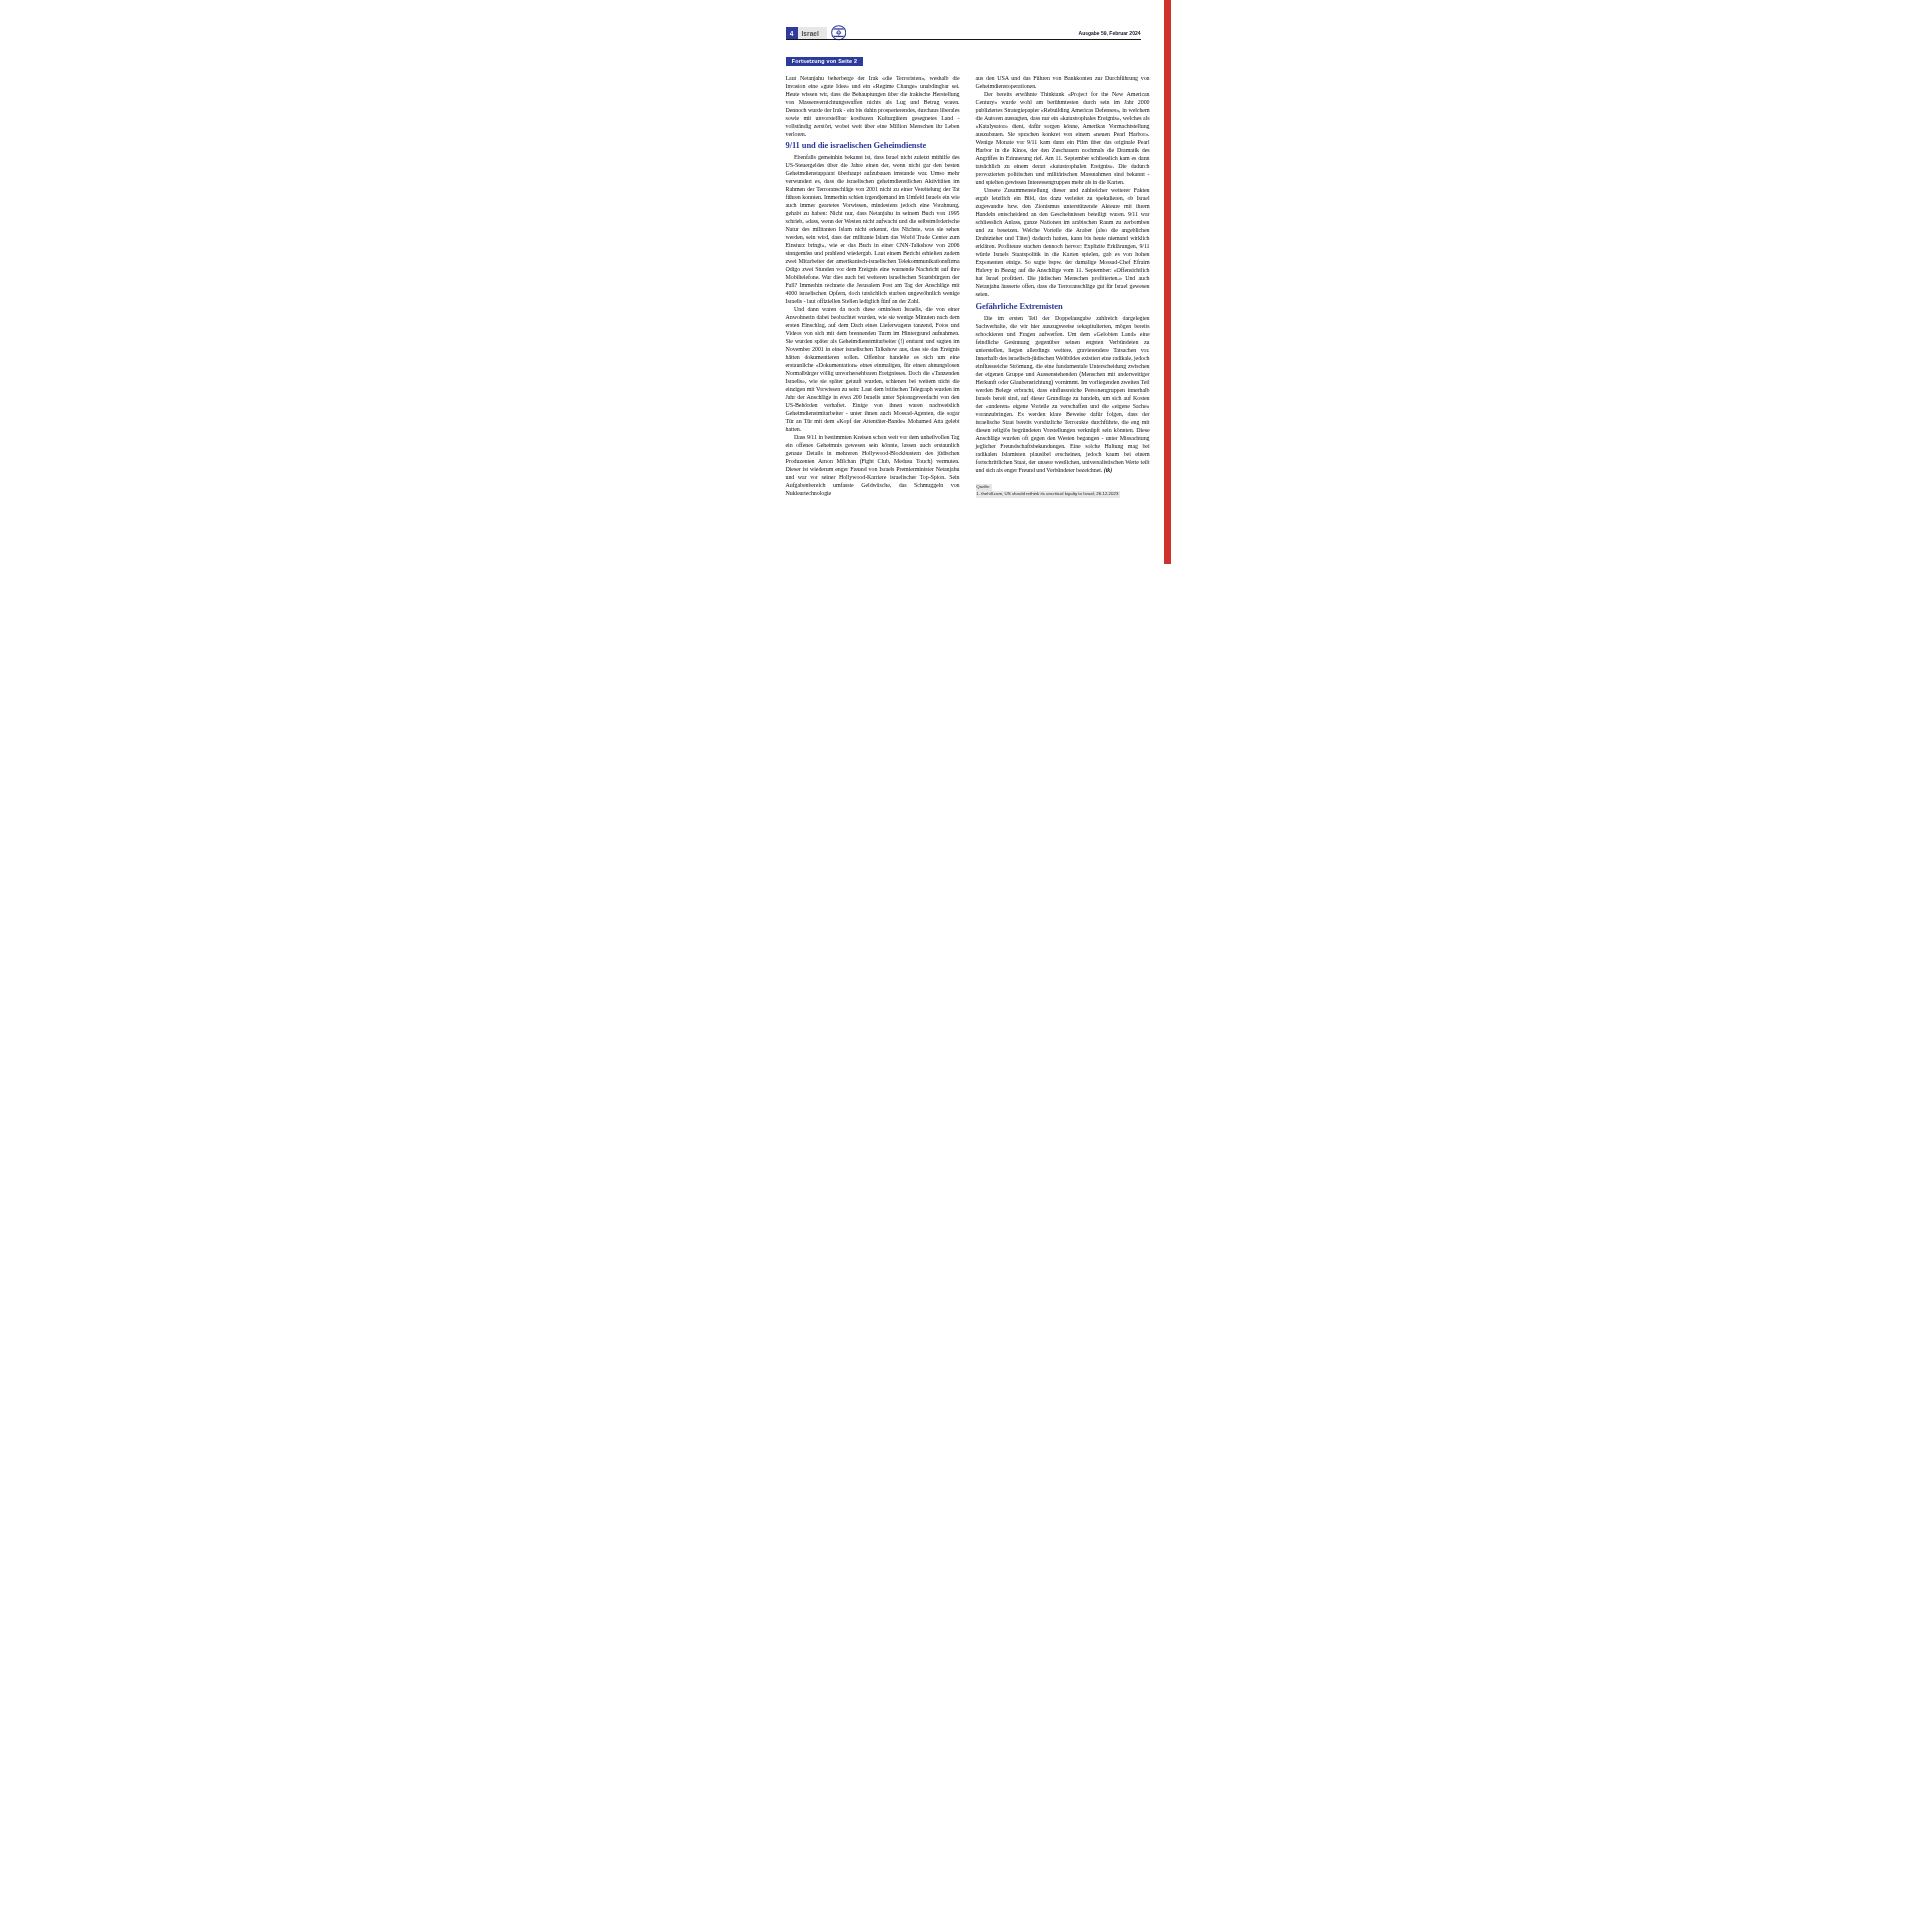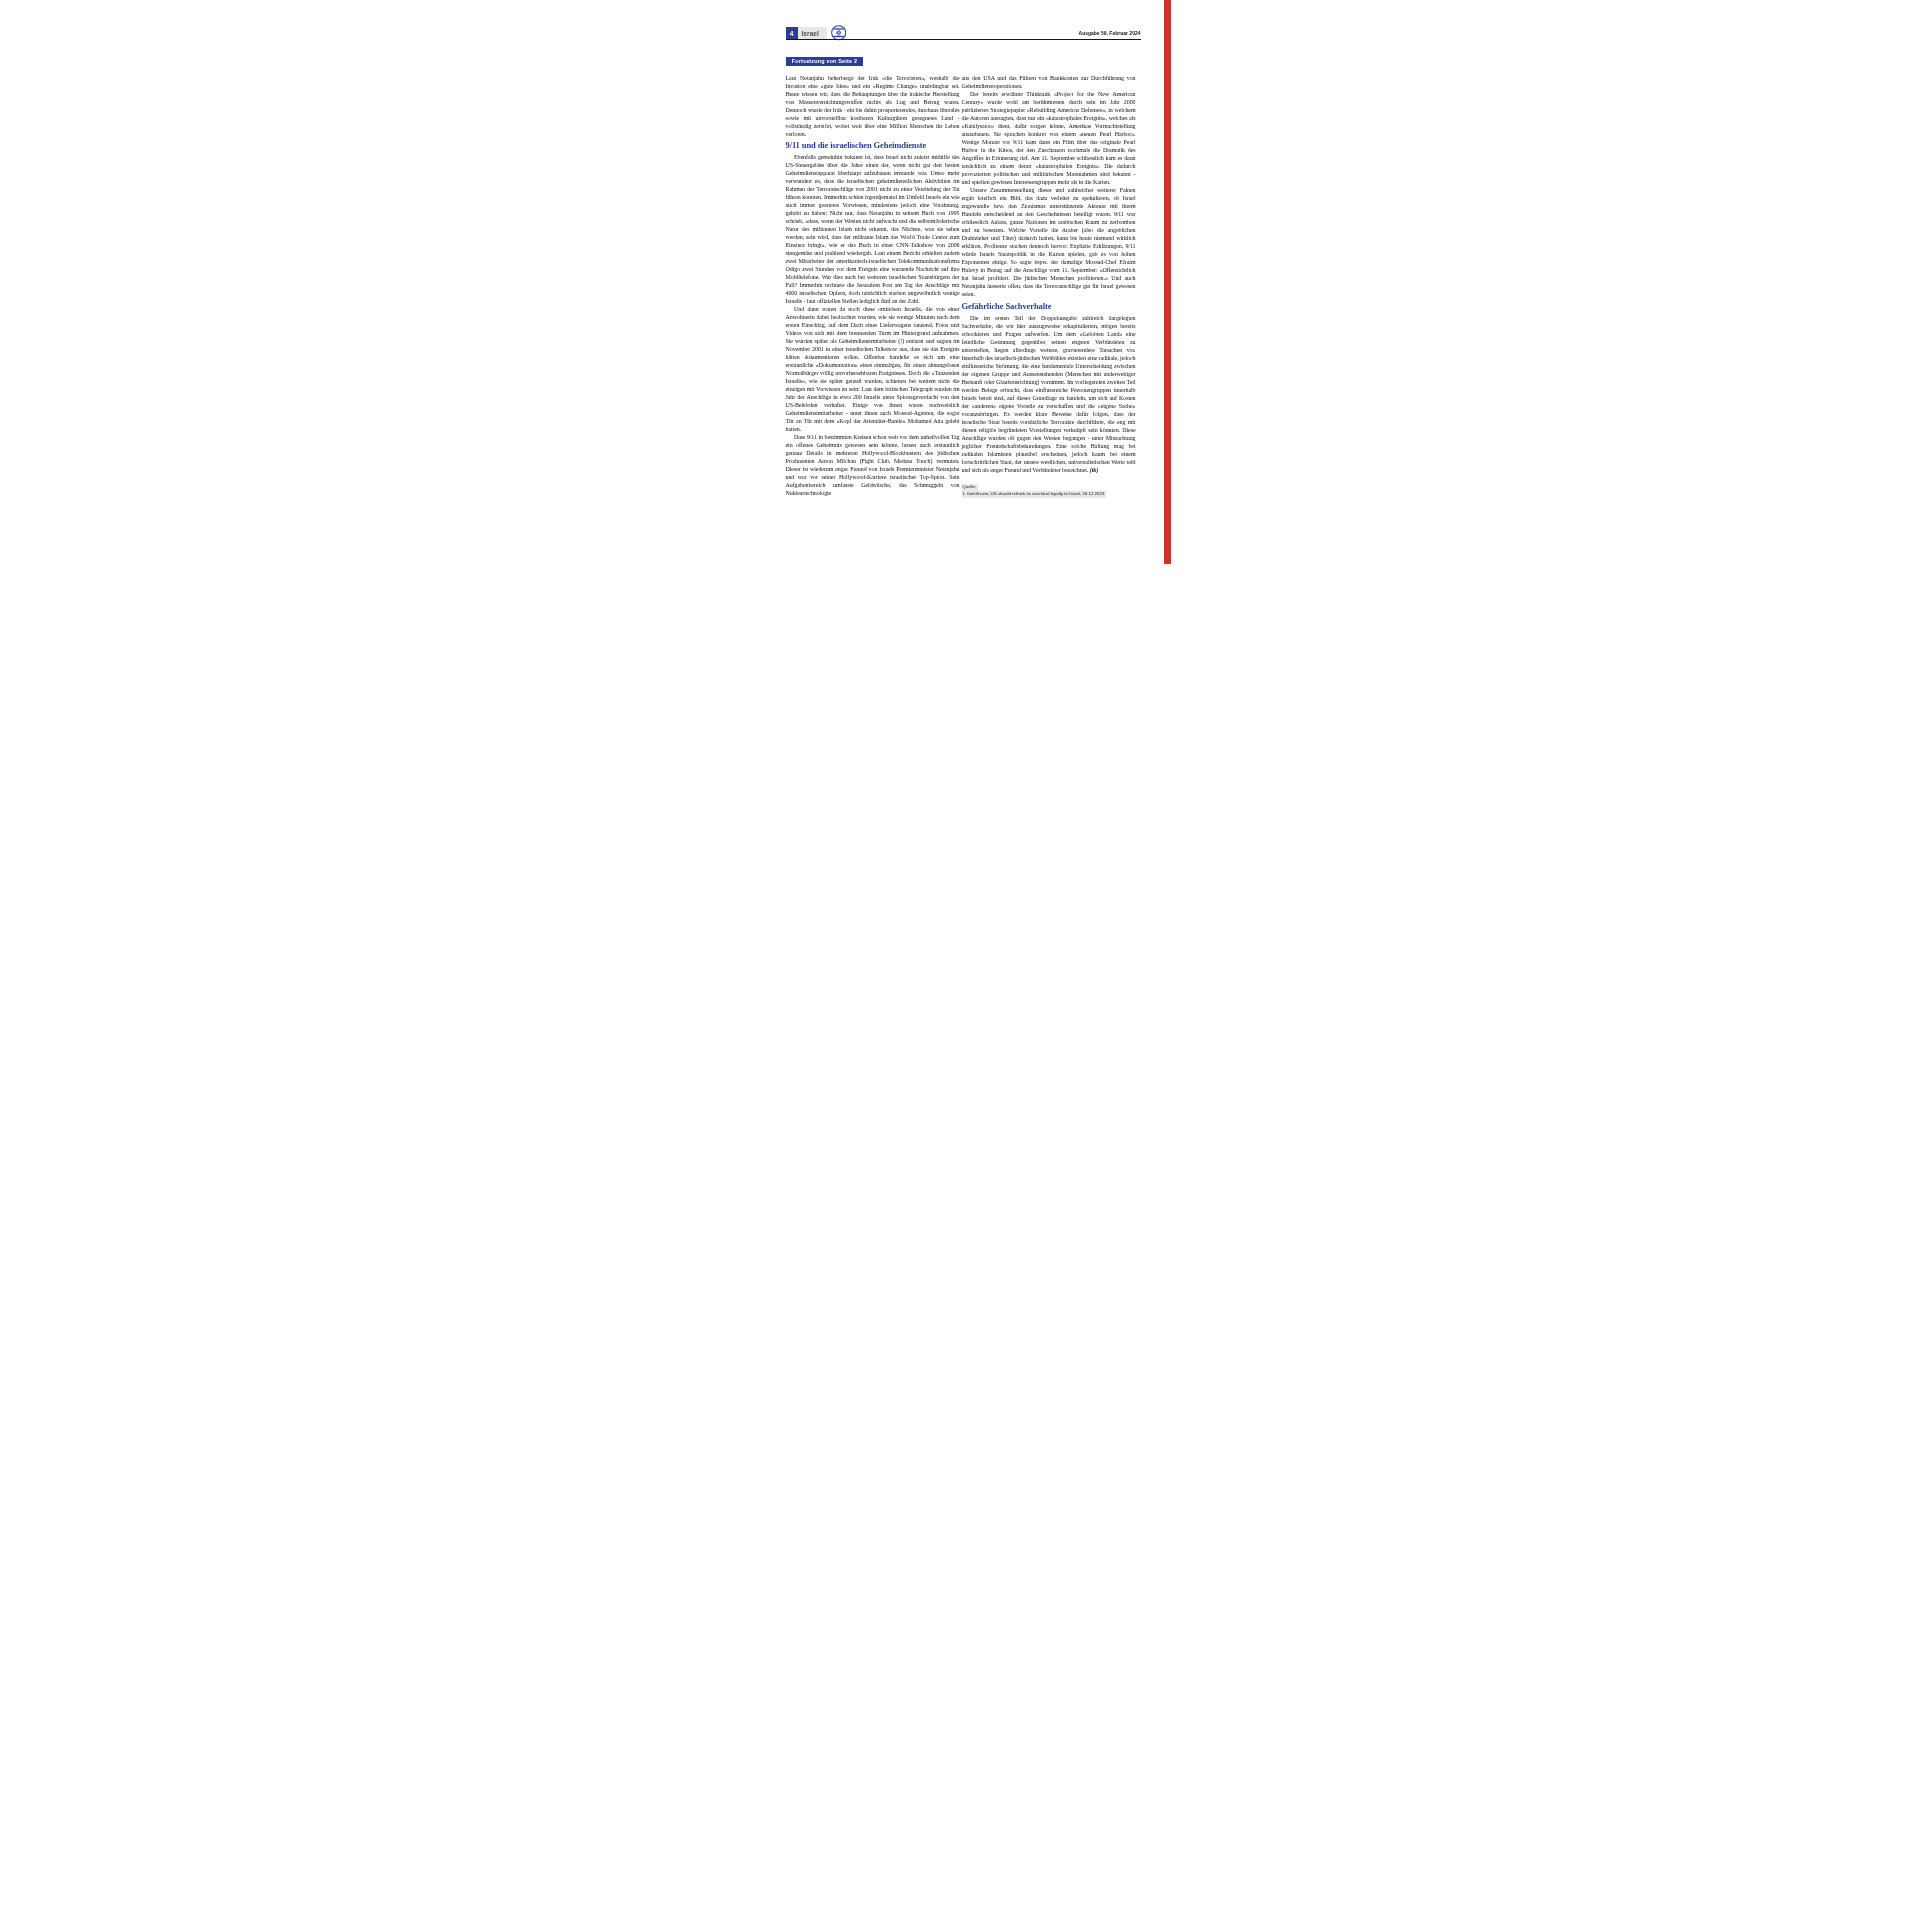--- a/index.html
+++ b/index.html
@@ -51,21 +51,21 @@
     margin-left:auto;
     font-size:5px; font-weight:600; color:#15152a;
   }
   .header-rule{
     position:absolute; top:39px; left:30px; width:355px; height:1px;
     background:#161616;
   }
   
   .columns{
     position:absolute; top:57px; left:30px; width:355px;
-    display:flex; gap:2px;
+    display:flex; gap:16px;
   }
   .col{ width:174px; flex:0 0 174px; }
   .col-right{ padding-top:17.3px; }
   .badge{
     display:inline-block;
     background:var(--accent); color:#fff;
     font-family:"Liberation Sans", sans-serif;
     font-size:5.4px; font-weight:700; letter-spacing:0.2px;
     line-height:8.5px; height:8.5px; padding:0 6.2px;
     margin-bottom:8px;
@@ -141,21 +141,21 @@
       <p class="body indent">Ebenfalls gemeinhin bekannt ist, dass Israel nicht zuletzt mithilfe des US-Steuergeldes über die Jahre einen der, wenn nicht gar den besten Geheimdienstapparat überhaupt aufzubauen imstande war. Umso mehr verwundert es, dass die israelischen geheimdienstlichen Aktivitäten im Rahmen der Terroranschläge von 2001 nicht zu einer Vereitelung der Tat führen konnten. Immerhin schien irgendjemand im Umfeld Israels ein wie auch immer geartetes Vorwissen, mindestens jedoch eine Vorahnung, gehabt zu haben: Nicht nur, dass Netanjahu in seinem Buch von 1995 schrieb, «dass, wenn der Westen nicht aufwacht und die selbstmörderische Natur des militanten Islam nicht erkennt, das Nächste, was sie sehen werden, sein wird, dass der militante Islam das World Trade Center zum Einsturz bringt», wie er das Buch in einer CNN-Talkshow von 2006 sinngemäss und prahlend wiedergab. Laut einem Bericht erhielten zudem zwei Mitarbeiter der amerikanisch-israelischen Telekommunikationsfirma Odigo zwei Stunden vor dem Ereignis eine warnende Nachricht auf ihre Mobiltelefone. War dies auch bei weiteren israelischen Staatsbürgern der Fall? Immerhin rechnete die Jerusalem Post am Tag der Anschläge mit 4000 israelischen Opfern, doch tatsächlich starben ungewöhnlich wenige Israelis - laut offiziellen Stellen lediglich fünf an der Zahl.</p>
       <p class="body indent">Und dann waren da noch diese ominösen Israelis, die von einer Anwohnerin dabei beobachtet wurden, wie sie wenige Minuten nach dem ersten Einschlag, auf dem Dach eines Lieferwagens tanzend, Fotos und Videos von sich mit dem brennenden Turm im Hintergrund aufnahmen. Sie wurden später als Geheimdienstmitarbeiter (!) enttarnt und sagten im November 2001 in einer israelischen Talkshow aus, dass sie das Ereignis hätten dokumentieren sollen. Offenbar handelte es sich um eine erstaunliche «Dokumentation» eines einmaligen, für einen ahnungslosen Normalbürger völlig unvorhersehbaren Ereignisses. Doch die «Tanzenden Israelis», wie sie später getauft wurden, schienen bei weitem nicht die einzigen mit Vorwissen zu sein: Laut dem britischen Telegraph wurden im Jahr der Anschläge in etwa 200 Israelis unter Spionageverdacht von den US-Behörden verhaftet. Einige von ihnen waren nachweislich Geheimdienstmitarbeiter - unter ihnen auch Mossad-Agenten, die sogar Tür an Tür mit dem «Kopf der Attentäter-Bande» Mohamed Atta gelebt hatten.</p>
       <p class="body indent">Dass 9/11 in bestimmten Kreisen schon weit vor dem unheilvollen Tag ein offenes Geheimnis gewesen sein könnte, lassen auch erstaunlich genaue Details in mehreren Hollywood-Blockbustern des jüdischen Produzenten Arnon Milchan (Fight Club, Medusa Touch) vermuten. Dieser ist wiederum enger Freund von Israels Premierminister Netanjahu und war vor seiner Hollywood-Karriere israelischer Top-Spion. Sein Aufgabenbereich umfasste Geldwäsche, das Schmuggeln von Nukleartechnologie</p>
     </div>
 
     <div class="col col-right">
       <p class="body">aus den USA und das Führen von Bankkonten zur Durchführung von Geheimdienstoperationen.</p>
       <p class="body indent">Der bereits erwähnte Thinktank «Project for the New American Century» wurde wohl am berühmtesten durch sein im Jahr 2000 publiziertes Strategiepapier «Rebuilding Americas Defenses», in welchem die Autoren aussagten, dass nur ein «katastrophales Ereignis», welches als «Katalysator» dient, dafür sorgen könne, Amerikas Vormachtstellung auszubauen. Sie sprachen konkret von einem «neuen Pearl Harbor». Wenige Monate vor 9/11 kam dann ein Film über das originale Pearl Harbor in die Kinos, der den Zuschauern nochmals die Dramatik des Angriffes in Erinnerung rief. Am 11. September schliesslich kam es dann tatsächlich zu einem derart «katastrophalen Ereignis». Die dadurch provozierten politischen und militärischen Massnahmen sind bekannt - und spielten gewissen Interessengruppen mehr als in die Karten.</p>
       <p class="body indent">Unsere Zusammenstellung dieser und zahlreicher weiterer Fakten ergab letztlich ein Bild, das dazu verleitet zu spekulieren, ob Israel zugewandte bzw. den Zionismus unterstützende Akteure mit ihrem Handeln entscheidend an den Geschehnissen beteiligt waren. 9/11 war schliesslich Anlass, ganze Nationen im arabischen Raum zu zerbomben und zu besetzen. Welche Vorteile die Araber (also die angeblichen Drahtzieher und Täter) dadurch hatten, kann bis heute niemand wirklich erklären. Profiteure stachen dennoch hervor: Explizite Erklärungen, 9/11 würde Israels Staatspolitik in die Karten spielen, gab es von hohen Exponenten einige. So sagte bspw. der damalige Mossad-Chef Efraim Halevy in Bezug auf die Anschläge vom 11. September: «Offensichtlich hat Israel profitiert. Die jüdischen Menschen profitierten.» Und auch Netanjahu äusserte offen, dass die Terroranschläge gut für Israel gewesen seien.</p>
 
-      <h2 class="head">Gefährliche Sachverhalte</h2>
+      <h2 class="head">Gefährliche Extremisten</h2>
 
       <p class="body indent"><span>Die im ersten Teil der Doppelausgabe zahlreich dargelegten Sachverhalte, die wir hier auszugsweise rekapitulierten, mögen bereits schockieren und Fragen aufwerfen. Um dem «Gelobten Land» eine feindliche Gesinnung gegenüber seinen engsten Verbündeten zu unterstellen, liegen allerdings weitere, gravierendere Tatsachen vor. Innerhalb des israelisch-jüdischen Weltbildes existiert eine radikale, jedoch einflussreiche Strömung, die eine fundamentale Unterscheidung zwischen der eigenen Gruppe und Aussenstehenden (Menschen mit anderweitiger Herkunft oder Glaubensrichtung) vornimmt. Im vorliegenden zweiten Teil werden Belege erbracht, dass einflussreiche Personengruppen innerhalb Israels bereit sind, auf dieser Grundlage zu handeln, um sich auf Kosten der «anderen» eigene Vorteile zu verschaffen und die «eigene Sache» voranzubringen. Es werden klare Beweise dafür folgen, dass der israelische Staat bereits vorsätzliche Terrorakte durchführte, die eng mit diesen religiös begründeten Vorstellungen verknüpft sein könnten. Diese Anschläge wurden oft gegen den Westen begangen - unter Missachtung jeglicher Freundschaftsbekundungen. Eine solche Haltung mag bei radikalen Islamisten plausibel erscheinen, jedoch kaum bei einem fortschrittlichen Staat, der unsere westlichen, universalistischen Werte teilt und sich als enger Freund und Verbündeter bezeichnet.</span><span class="sig">(tk)</span></p>
 
       <div class="source">
         <div class="row"><span class="hl">Quelle:</span></div>
         <div class="row"><span class="hl">1. thehill.com, US should rethink its uncritical loyalty to Israel, 26.12.2023</span></div>
       </div>
     </div>
 
   </div>

